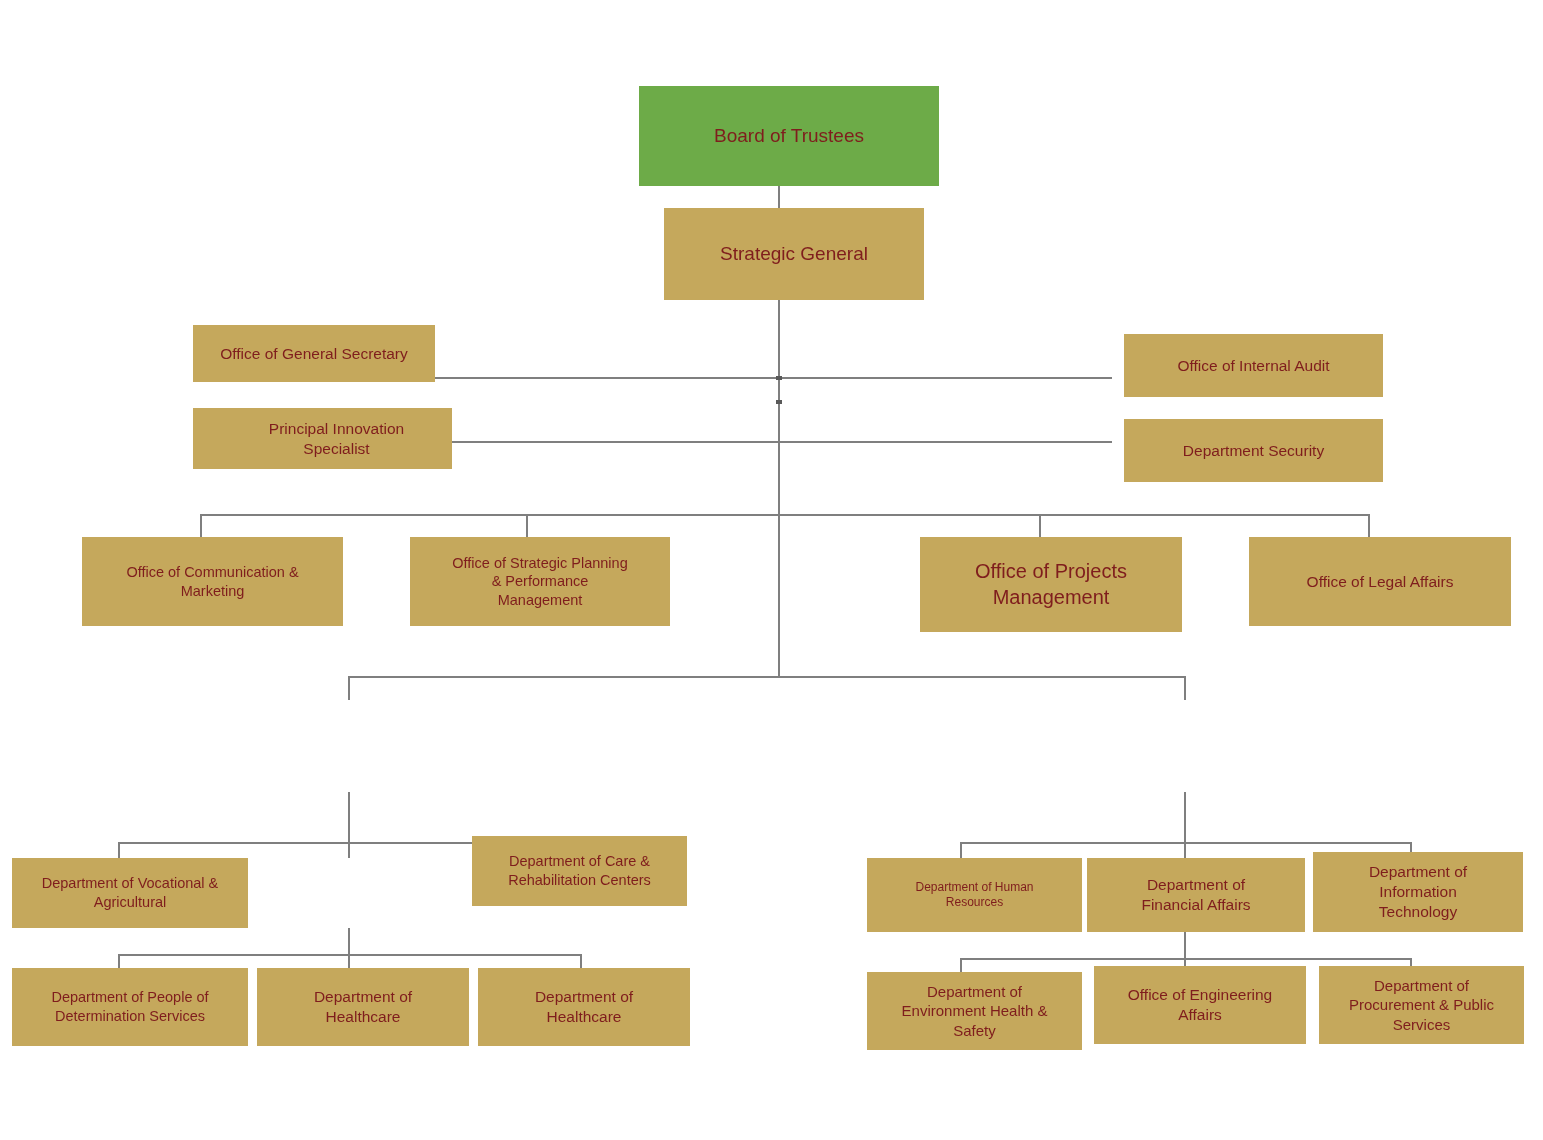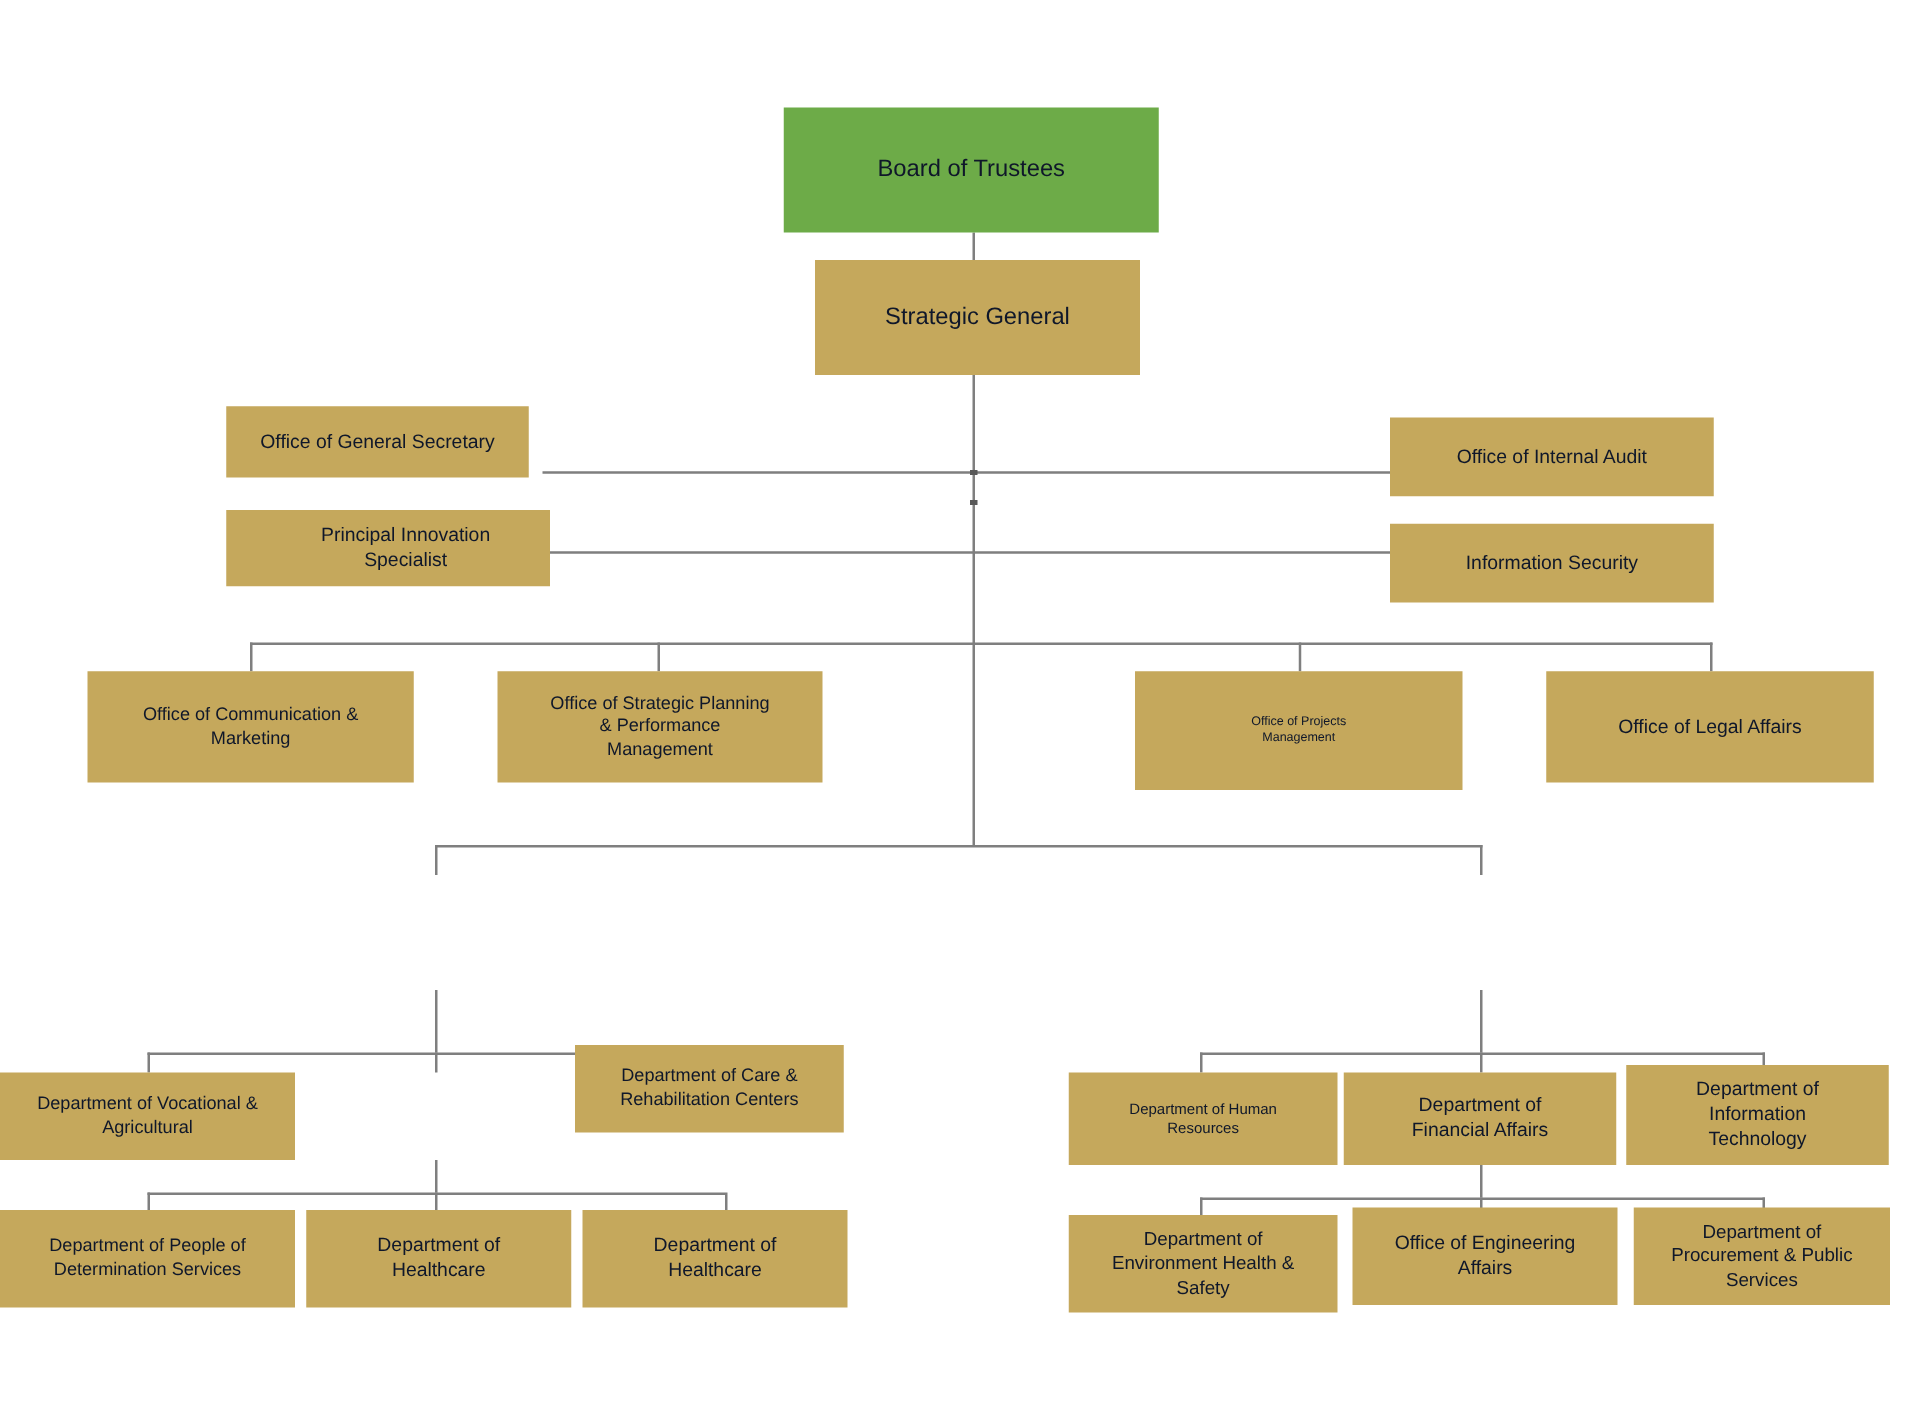--- a/index.html
+++ b/index.html
@@ -17,24 +17,25 @@
     height: 1140px;
     background: #ffffff;
     overflow: hidden;
   }
   .node {
     position: absolute;
     box-sizing: border-box;
     display: flex;
     align-items: center;
     text-align: center;
-    color: #0f172a;
+    color: #7f1d1d;
     line-height: 1.28;
     padding: 2px 6px;
     z-index: 3;
+    margin-left: 12px;
   }
   .node span {
     display: block;
     width: 100%;
     white-space: pre-line;
   }
   .node.gold  { background: #C5A85C; }
   .node.green { background: #6DAB48; }
   .node.gray  { background: #A6A6A6; }
 
@@ -120,35 +121,35 @@
   <div class="node gold" style="left:181px; top:408px; width:259px; height:61px; font-size:15.5px;padding-left:34px;">
     <span>Principal Innovation
 Specialist</span>
   </div>
 
   <div class="node gold" style="left:1112px; top:334px; width:259px; height:63px; font-size:15.5px;">
     <span>Office of Internal Audit</span>
   </div>
 
   <div class="node gold" style="left:1112px; top:419px; width:259px; height:63px; font-size:15.5px;">
-    <span>Information Security</span>
+    <span>Department Security</span>
   </div>
 
   <div class="node gold" style="left:70px; top:537px; width:261px; height:89px; font-size:14.5px;">
     <span>Office of Communication &amp;
 Marketing</span>
   </div>
 
   <div class="node gold" style="left:398px; top:537px; width:260px; height:89px; font-size:14.5px;">
     <span>Office of Strategic Planning
 &amp; Performance
 Management</span>
   </div>
 
-  <div class="node gold" style="left:908px; top:537px; width:262px; height:95px; font-size:10px;">
+  <div class="node gold" style="left:908px; top:537px; width:262px; height:95px; font-size:20px;">
     <span>Office of Projects
 Management</span>
   </div>
 
   <div class="node gold" style="left:1237px; top:537px; width:262px; height:89px; font-size:15.5px;">
     <span>Office of Legal Affairs</span>
   </div>
 
 
 

